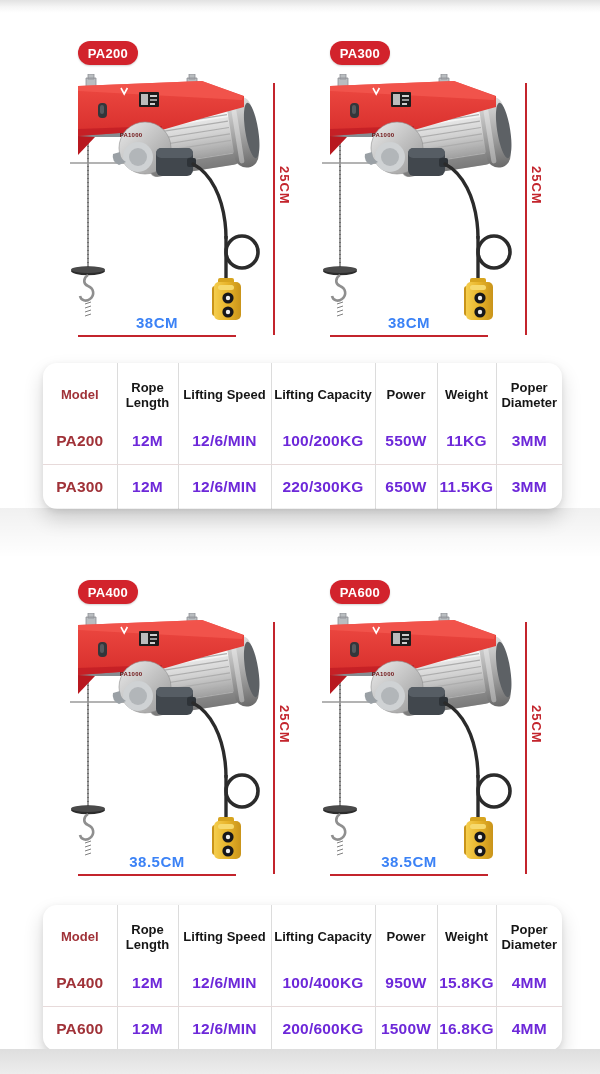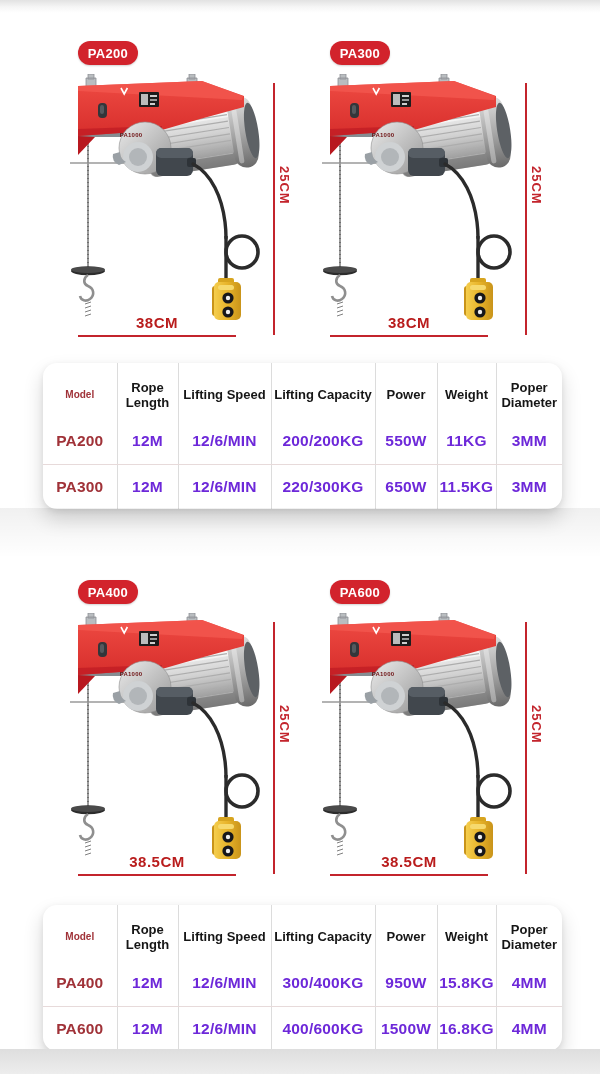--- a/index.html
+++ b/index.html
@@ -21,38 +21,38 @@
          display:flex;align-items:center;justify-content:center;letter-spacing:.3px;
          box-shadow:0 1px 2px rgba(0,0,0,.18);}
   .hoist{position:absolute;left:26px;top:36px;width:210px;height:246px;}
   .plate-label{position:absolute;left:91px;top:94px;width:32px;text-align:center;
          font-size:6px;font-weight:bold;color:#6d1012;letter-spacing:.2px;z-index:3;}
   .vdim{position:absolute;left:249px;top:45px;width:2px;height:252px;background:#c3242c;}
   .vdim-label{position:absolute;left:253px;top:128px;writing-mode:vertical-rl;
          font-size:13px;font-weight:bold;color:#c3242c;letter-spacing:1px;}
   .hdim{position:absolute;left:54px;top:297px;width:158px;height:2px;background:#c3242c;}
   .hdim-label{position:absolute;left:44px;top:276px;width:178px;height:20px;text-align:center;
-         font-size:15px;font-weight:bold;color:#b91c1c;letter-spacing:.5px;}
+         font-size:15px;font-weight:bold;color:#3b82f6;letter-spacing:.5px;}
 
   
   .table-card{position:absolute;left:43px;width:519px;height:146px;background:#ffffff;
          border-radius:14px;overflow:hidden;
          box-shadow:0 10px 20px rgba(0,0,0,.16),0 2px 6px rgba(0,0,0,.08);}
   .t1{top:363px;} .t2{top:905px;}
   .table-card table{width:100%;height:100%;border-collapse:collapse;table-layout:fixed;}
   .table-card th,.table-card td{text-align:center;vertical-align:middle;padding:0 1px;
          border-left:1px solid #dcdcdc;}
   .table-card th:first-child,.table-card td:first-child{border-left:none;}
   .table-card thead tr{height:56px;}
   .table-card tbody tr{height:45px;}
   .table-card th{font-size:13px;font-weight:bold;color:#161616;line-height:1.18;padding-top:8px;}
   .table-card td{font-size:15.5px;font-weight:bold;color:#6d28d9;letter-spacing:.2px;}
   .table-card tbody tr.r0 td{border-bottom:1px solid #e7dada;}
   .model-col{color:#a03238 !important;}
-  .table-card th.model-col{font-size:10px;}
+  .table-card th.model-col{font-size:13px;}
 </style>
 </head>
 <body>
 
 <div class="canvas">
   <div class="top-shade"></div>
 
   <svg width="0" height="0" style="position:absolute" aria-hidden="true">
     <defs>
       <linearGradient id="gMotor" x1="0" y1="0" x2="0" y2="1">
@@ -209,21 +209,21 @@
           <th>Power</th>
           <th>Weight</th>
           <th>Poper Diameter</th>
         </tr>
       </thead>
       <tbody>
         <tr class="r0">
           <td class="model-col">PA200</td>
           <td>12M</td>
           <td>12/6/MIN</td>
-          <td>200/200KG</td>
+          <td>100/200KG</td>
           <td>550W</td>
           <td>11KG</td>
           <td>3MM</td>
         </tr>
         <tr>
           <td class="model-col">PA300</td>
           <td>12M</td>
           <td>12/6/MIN</td>
           <td>220/300KG</td>
           <td>650W</td>
@@ -280,30 +280,30 @@
           <th>Power</th>
           <th>Weight</th>
           <th>Poper Diameter</th>
         </tr>
       </thead>
       <tbody>
         <tr class="r0">
           <td class="model-col">PA400</td>
           <td>12M</td>
           <td>12/6/MIN</td>
-          <td>300/400KG</td>
+          <td>100/400KG</td>
           <td>950W</td>
           <td>15.8KG</td>
           <td>4MM</td>
         </tr>
         <tr>
           <td class="model-col">PA600</td>
           <td>12M</td>
           <td>12/6/MIN</td>
-          <td>400/600KG</td>
+          <td>200/600KG</td>
           <td>1500W</td>
           <td>16.8KG</td>
           <td>4MM</td>
         </tr>
       </tbody>
     </table>
   </div>
 
   <div class="bottom-shade"></div>
 </div>

